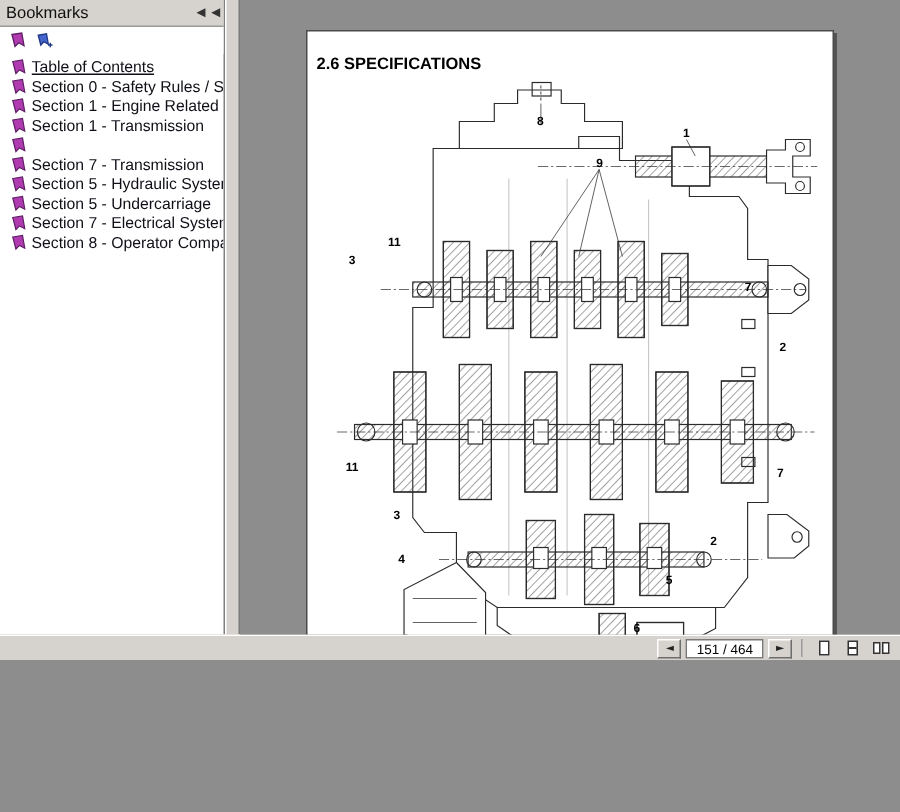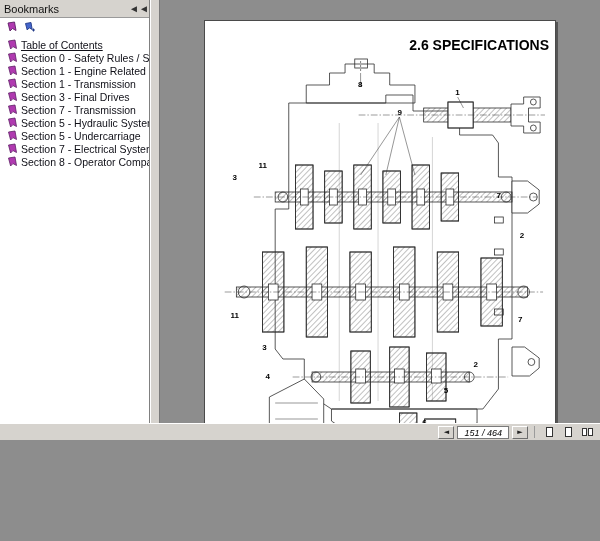--- a/index.html
+++ b/index.html
@@ -25,36 +25,36 @@
   .bm-row.active .bm-label { text-decoration: underline; }
   .bm-flag { flex: 0 0 11px; height: 11px; }
 
   
   .splitter { width: 10px; background: #d6d3ce; border-left: 1px solid #ffffff; border-right: 1px solid #7b7b7b; cursor: col-resize; }
 
   
   .viewer { flex: 1; position: relative; background: var(--viewer-bg, #8d8d8d); overflow: hidden; }
   .page { position: absolute; left: 50%; transform: translateX(-50%); top: 20px; width: 352px; height: 499px;
           background: #ffffff; border: 1px solid #4a4a4a; box-shadow: 2px 2px 0 rgba(0,0,0,.4); padding: 16px 6px 6px; }
-  .page-title { text-align: right; font-weight: bold; font-size: 14px; color: #000; }
+  .page-title { text-align: left; font-weight: bold; font-size: 11px; color: #000; }
   .figure { position: relative; margin: 4px 4px 0; height: 398px; }
   .figure svg { width: 100%; height: 100%; display: block; }
   .callout { position: absolute; transform: translate(-50%,-50%); font-size: 8px; font-weight: bold; color: #000; line-height: 1; }
   .fig-code { position: absolute; right: 2px; bottom: 4px; font-size: 6.5px; color: #222; }
   .note { font-size: 6.4px; color: #111; text-align: center; margin: 2px 16px 0; line-height: 1.25; }
   .pagenum { text-align: center; font-size: 7px; font-weight: bold; margin-top: 9px; color: #000; }
 
   
   .statusbar { height: 17px; background: #d6d3ce; border-top: 1px solid #ffffff; display: flex; align-items: center;
                justify-content: flex-end; padding: 0 5px; gap: 3px; }
   .sb-btn { width: 16px; height: 13px; font-size: 7px; line-height: 1; color: #222; background: #d6d3ce;
             border: 1px solid; border-color: #fff #6d6d6d #6d6d6d #fff; display: inline-flex; align-items: center;
             justify-content: center; cursor: pointer; font-family: "DejaVu Sans", sans-serif; padding: 0; }
   .sb-indicator { background: #fff; border: 1px solid #7a7a7a; font-size: 9px; height: 13px; line-height: 12px;
-                  padding: 0 6px; color: #000; cursor: text; font-style: italic; }
+                  padding: 0 6px; color: #000; cursor: text; }
   .sb-sep { width: 1px; height: 12px; background: #9b9b9b; margin: 0 3px; }
   .sb-icon { width: 16px; height: 14px; display: inline-flex; align-items: center; justify-content: center;
              gap: 1px; cursor: pointer; }
   .pg { width: 7px; height: 10px; background: #fff; border: 1px solid #333; }
   .pg.small { width: 5px; height: 8px; }
   .pg.lined { background: linear-gradient(#fff 45%, #333 45%, #333 55%, #fff 55%); }
 </style>
 </head>
 <body>
 
@@ -101,21 +101,20 @@
           <li class="bm-row">
             <span class="bm-flag"><svg width="11" height="11" viewBox="0 0 11 11">
                 <path d="M1.5 2 L8 1 L9.5 9.5 L6 7.6 L3.6 10 Z" fill="#b03ab0" stroke="#5e1f66" stroke-width="0.8"></path>
               </svg></span>
             <span class="bm-label">Section 1 - Transmission</span>
           </li>
           <li class="bm-row">
             <span class="bm-flag"><svg width="11" height="11" viewBox="0 0 11 11">
                 <path d="M1.5 2 L8 1 L9.5 9.5 L6 7.6 L3.6 10 Z" fill="#b03ab0" stroke="#5e1f66" stroke-width="0.8"></path>
               </svg></span>
-            <span class="bm-label">Section 3 - Final Drives</span>
           </li>
           <li class="bm-row">
             <span class="bm-flag"><svg width="11" height="11" viewBox="0 0 11 11">
                 <path d="M1.5 2 L8 1 L9.5 9.5 L6 7.6 L3.6 10 Z" fill="#b03ab0" stroke="#5e1f66" stroke-width="0.8"></path>
               </svg></span>
             <span class="bm-label">Section 7 - Transmission</span>
           </li>
           <li class="bm-row">
             <span class="bm-flag"><svg width="11" height="11" viewBox="0 0 11 11">
                 <path d="M1.5 2 L8 1 L9.5 9.5 L6 7.6 L3.6 10 Z" fill="#b03ab0" stroke="#5e1f66" stroke-width="0.8"></path>

